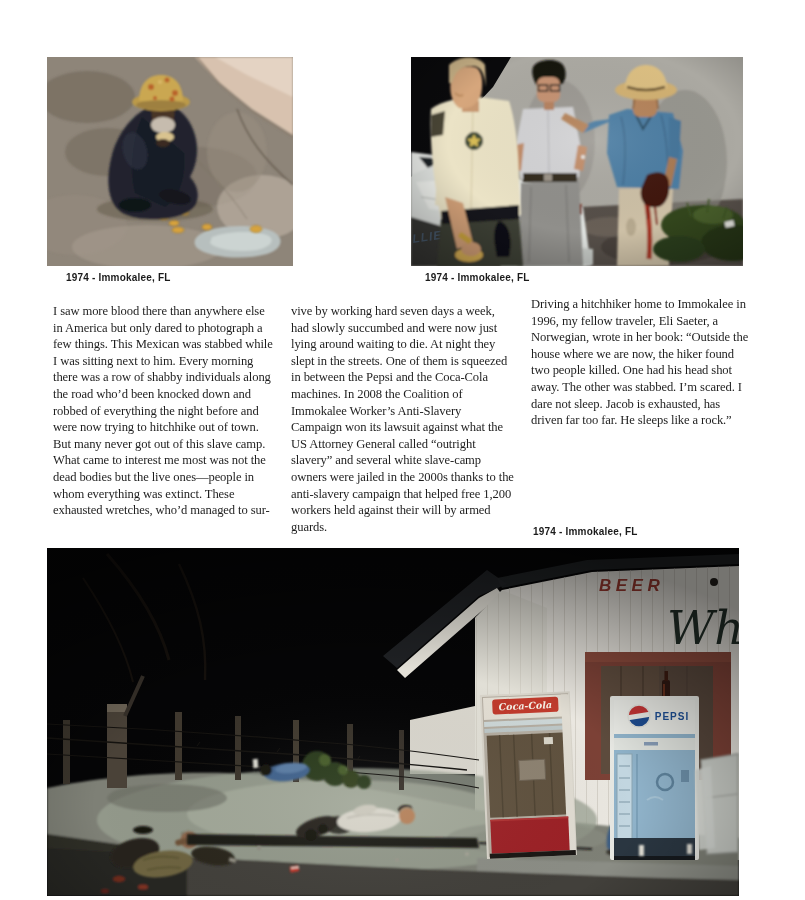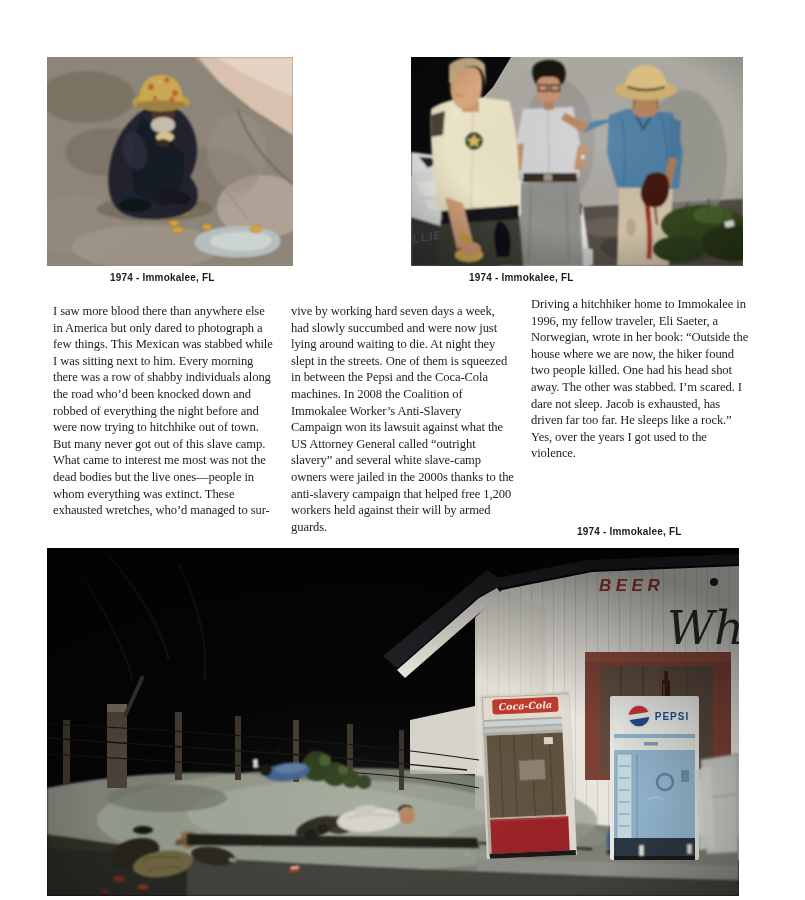--- a/index.html
+++ b/index.html
@@ -1,21 +1,21 @@
 <!DOCTYPE html>
 <html><head>
 <meta charset="utf-8">
 <style>
   html,body{margin:0;padding:0;background:#ffffff;}
   .page{position:relative;width:805px;height:900px;background:#ffffff;overflow:hidden;
         font-family:"Liberation Sans",sans-serif;}
   .photo{position:absolute;overflow:hidden;background:#777;}
   .photo svg{display:block;}
   .caption{position:absolute;font-family:"Liberation Sans",sans-serif;font-size:10px;
-           font-weight:700;letter-spacing:.2px;color:#1b1b1b;white-space:nowrap;margin-left:44px;}
+           font-weight:700;letter-spacing:.2px;color:#1b1b1b;white-space:nowrap;}
   .col{position:absolute;font-family:"Liberation Serif","DejaVu Serif",serif;
        font-size:12.6px;line-height:16.6px;letter-spacing:-.1px;color:#1e1e1e;
        text-align:left;}
   .col p{margin:0;}
   #photo1{left:47px;top:57px;width:246px;height:209px;}
   #cap1{left:66px;top:272px;}
   #photo2{left:411px;top:57px;width:332px;height:209px;}
   #cap2{left:425px;top:272px;}
   #col1{left:53px;top:303px;width:223px;font-family:Liberation Serif, serif;}
   #col2{left:291px;top:303px;width:224px;}
@@ -193,21 +193,20 @@
   <div class="caption" id="cap2">1974 - Immokalee, FL</div>
 
   <div class="col" id="col1">
     <p>I saw more blood there than anywhere else in America but only dared to photograph a few things. This Mexican was stabbed while I was sitting next to him. Every morning there was a row of shabby individuals along the road who’d been knocked down and robbed of everything the night before and were now trying to hitchhike out of town. But many never got out of this slave camp. What came to interest me most was not the dead bodies but the live ones—people in whom everything was extinct. These exhausted wretches, who’d managed to sur-</p>
   </div>
   <div class="col" id="col2">
     <p>vive by working hard seven days a week, had slowly succumbed and were now just lying around waiting to die. At night they slept in the streets. One of them is squeezed in between the Pepsi and the Coca-Cola machines. In 2008 the Coalition of Immokalee Worker’s Anti-Slavery Campaign won its lawsuit against what the US Attorney General called “outright slavery” and several white slave-camp owners were jailed in the 2000s thanks to the anti-slavery campaign that helped free 1,200 workers held against their will by armed guards.</p>
   </div>
   <div class="col" id="col3">
     <p>Driving a hitchhiker home to Immokalee in 1996, my fellow traveler, Eli Saeter, a Norwegian, wrote in her book: “Outside the house where we are now, the hiker found two people killed. One had his head shot away. The other was stabbed. I’m scared. I dare not sleep. Jacob is exhausted, has driven far too far. He sleeps like a rock.”</p>
-    <p>Yes, over the years I got used to the violence.</p>
   </div>
 
   <div class="caption" id="cap3">1974 - Immokalee, FL</div>
 
   <div class="photo" id="photo3">
   <svg width="692" height="348" viewBox="0 0 692 348" xmlns="http://www.w3.org/2000/svg">
     <defs>
       <filter id="p3soft" x="-10%" y="-10%" width="120%" height="120%">
             <feGaussianBlur stdDeviation="0.8"></feGaussianBlur>
           </filter>

